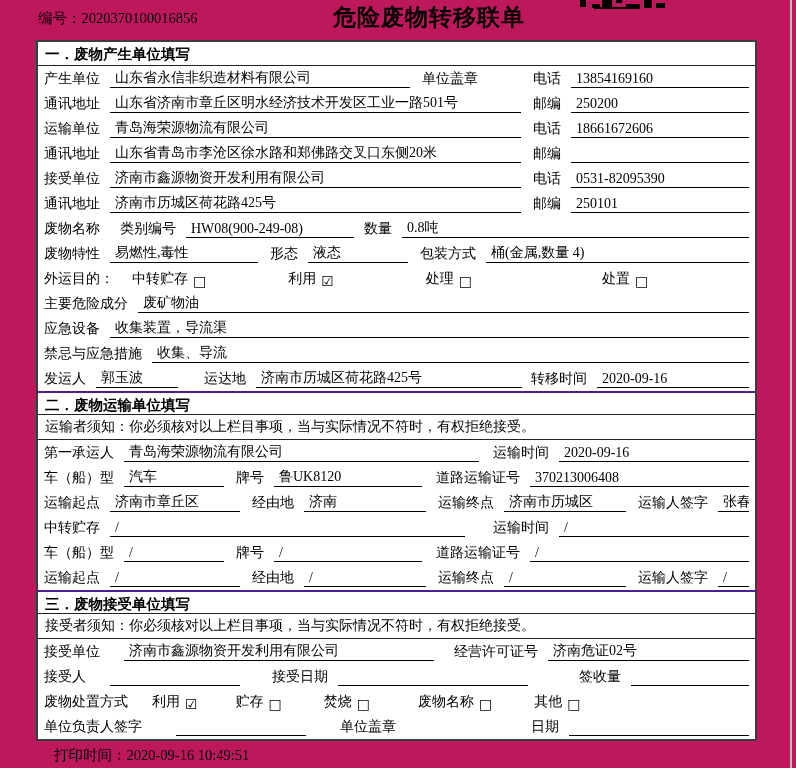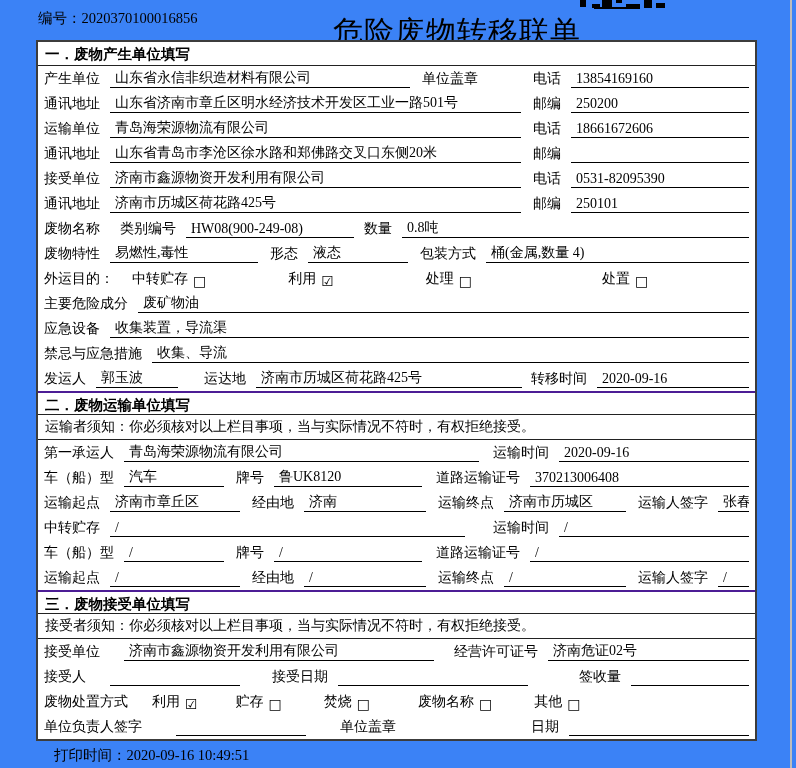--- a/index.html
+++ b/index.html
@@ -2,23 +2,23 @@
 <html><head>
 <meta charset="utf-8">
 <style>
   * { margin:0; padding:0; box-sizing:border-box; }
   html,body { background:#fff; }
   body {
     width:796px; height:768px; position:relative; overflow:hidden;
     font-family:"Liberation Serif","DejaVu Serif",serif;
     color:#000; font-size:14px;
   }
-  .page { position:absolute; inset:0; background:#3b82f6; }
+  .page { position:absolute; inset:0; background:#be185d; }
   .serial { position:absolute; left:38px; top:9px; font-size:14.5px; white-space:nowrap; }
-  .title  { position:absolute; left:333px; top:12px; font-size:30px; font-weight:normal; letter-spacing:1px; white-space:nowrap; }
+  .title  { position:absolute; left:333px; top:2px; font-size:23px; font-weight:bold; letter-spacing:1px; white-space:nowrap; }
   .qr { position:absolute; left:580px; top:0; }
   .edge-line { position:absolute; left:790px; top:0; width:2px; height:768px; background:#bdbdbd; }
   .form-table {
     position:absolute; left:36px; top:40px; width:721px;
     border:2px solid #3c3c3c; background:#fff;
   }
   .sec-header {
     font-weight:bold; font-size:14.5px; padding:3px 7px; height:24px;
     border-bottom:1.5px solid #222;
     font-family:"Liberation Sans","DejaVu Sans",sans-serif;

